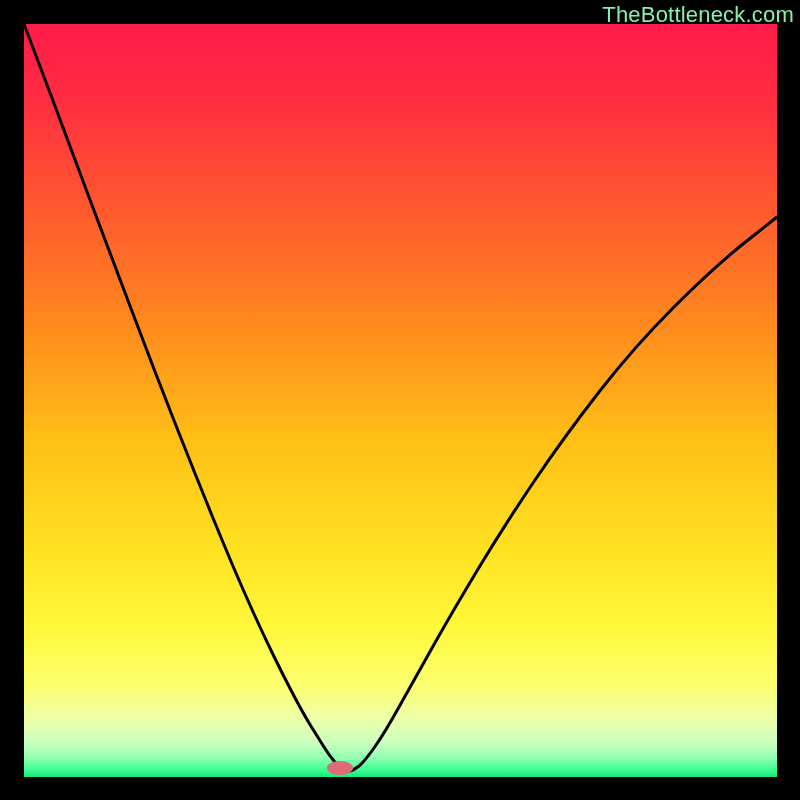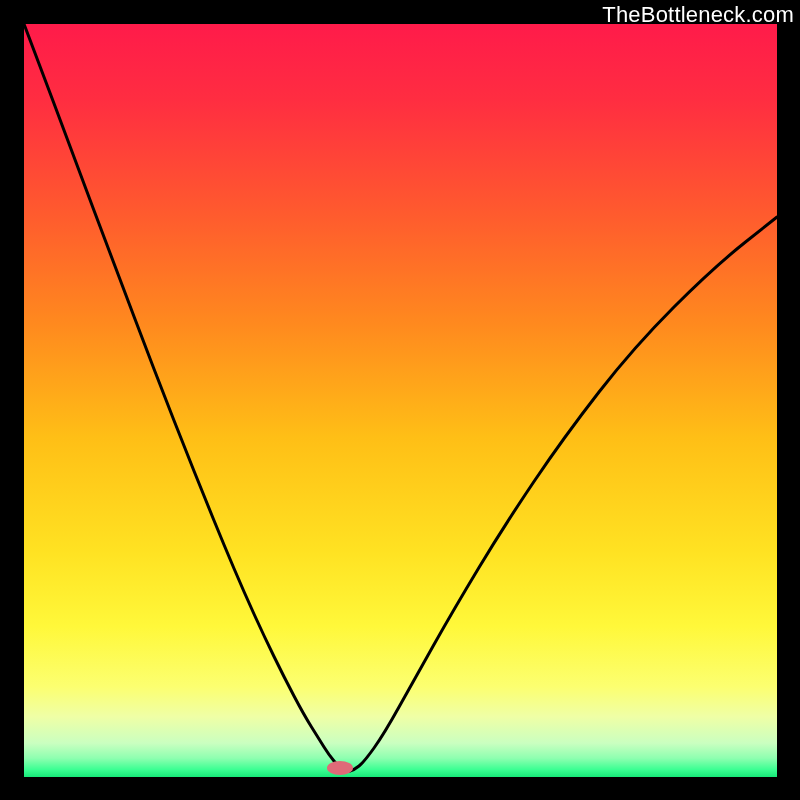--- a/index.html
+++ b/index.html
@@ -24,21 +24,21 @@
     width: 753px;
     height: 753px;
     overflow: hidden;
   }
   .watermark {
     position: absolute;
     top: 2px;
     right: 6px;
     font-size: 22px;
     font-weight: 500;
-    color: #ffffff;
+    color: #86efac;
     letter-spacing: 0.2px;
     z-index: 20;
   }
 </style>
 </head>
 <body>
 
 <div class="frame">
 
   <div class="watermark">TheBottleneck.com</div>

